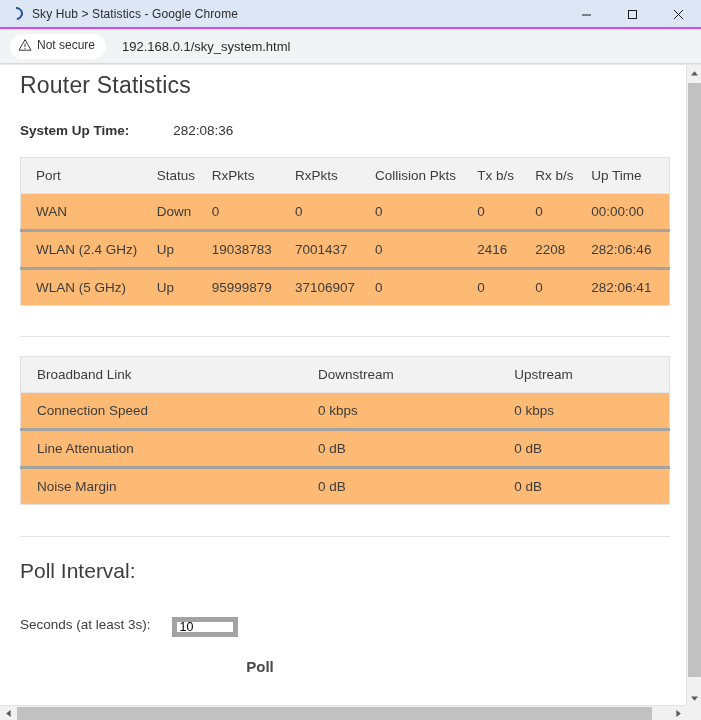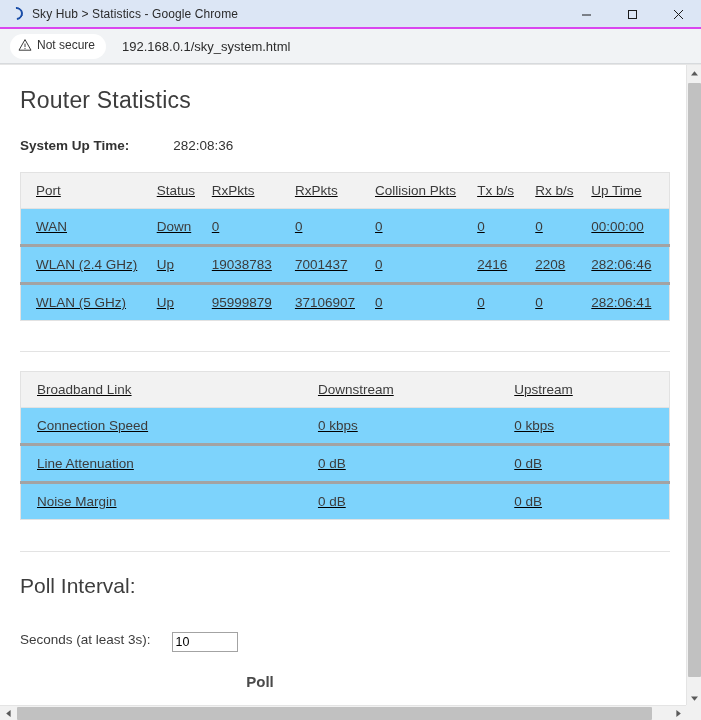--- a/index.html
+++ b/index.html
@@ -89,21 +89,21 @@
     width: 701px;
     height: 656px;
     background: #ffffff;
     overflow: hidden;
     border-top: 1px solid #e6e6e6;
   }
   .content {
     position: absolute;
     left: 0; top: 0;
     width: 634px;
-    padding: 22px 0 0 0;
+    padding: 7px 0 0 0;
   }
 
   h1.page-title {
     font-size: 23px;
     font-weight: 400;
     color: #3d3d3d;
     margin: 0 0 0 20px;
     letter-spacing: 0.2px;
   }
 
@@ -117,22 +117,21 @@
   .uptime-label { font-weight: bold; }
   .uptime-value { margin-left: 28px; font-weight: 400; }
 
   
   .tbl {
     margin: 19px 17px 0 20px;
     width: 650px;
     border: 1px solid #e2e2e2;
     border-collapse: collapse;
     table-layout: fixed;
-    background: #7dd3fc;
-    text-decoration: underline;
+    background: #fdba74;
   }
   .tbl thead th {
     background: #f2f2f2;
     font-weight: 400;
     font-size: 13.5px;
     color: #3c3c3c;
     text-align: left;
     padding: 10px 0 10px 0;
     border-bottom: 1px solid #e2e2e2;
     white-space: nowrap;
@@ -183,21 +182,21 @@
     display: flex;
   }
   .poll-label {
     font-size: 13.5px;
     color: #3c3c3c;
   }
   .poll-input {
     margin-left: 21px;
     width: 66px;
     height: 20px;
-    border: 1px solid #a3a3a3;
+    border: 5px solid #a3a3a3;
     background: #ffffff;
     font-family: "Liberation Sans", sans-serif;
     font-size: 12.5px;
     color: #000000;
     padding: 1px 3px;
     border-radius: 0;
   }
 
   .stop-wrap {
     margin-top: 21px;

